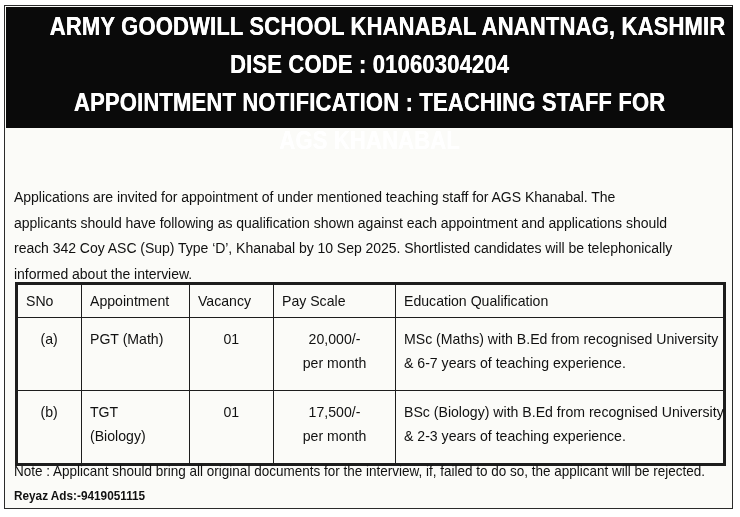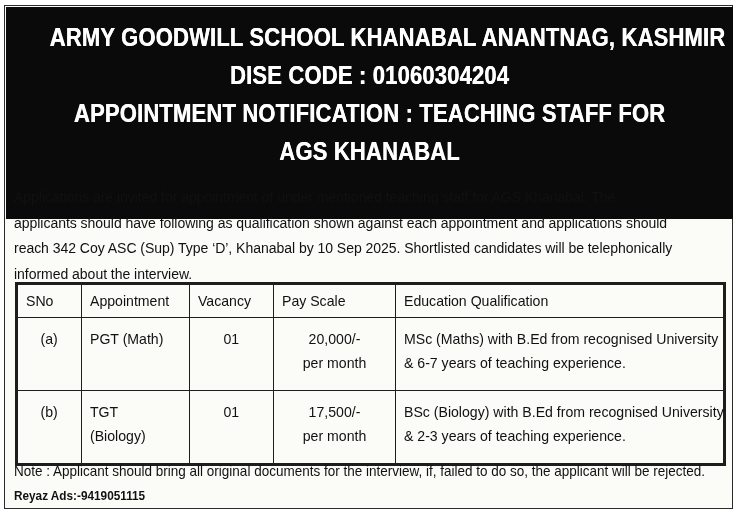--- a/index.html
+++ b/index.html
@@ -24,24 +24,23 @@
     border: 1px solid #2b2b2b;
     background: #fbfbf8;
   }
 
   
   .banner {
     position: absolute;
     left: 1px;
     top: 1px;
     width: 727px;
-    height: 212px;
+    height: 121px;
     background: #0a0a0a;
     box-sizing: border-box;
-    padding-top: 11px;
     text-align: center;
   }
   .banner-line {
     color: #ffffff;
     font-family: "Liberation Sans Narrow", "Liberation Sans", sans-serif;
     font-weight: bold;
     font-size: 25px;
     line-height: 38px;
     letter-spacing: 0.2px;
     transform: scaleX(0.88);

